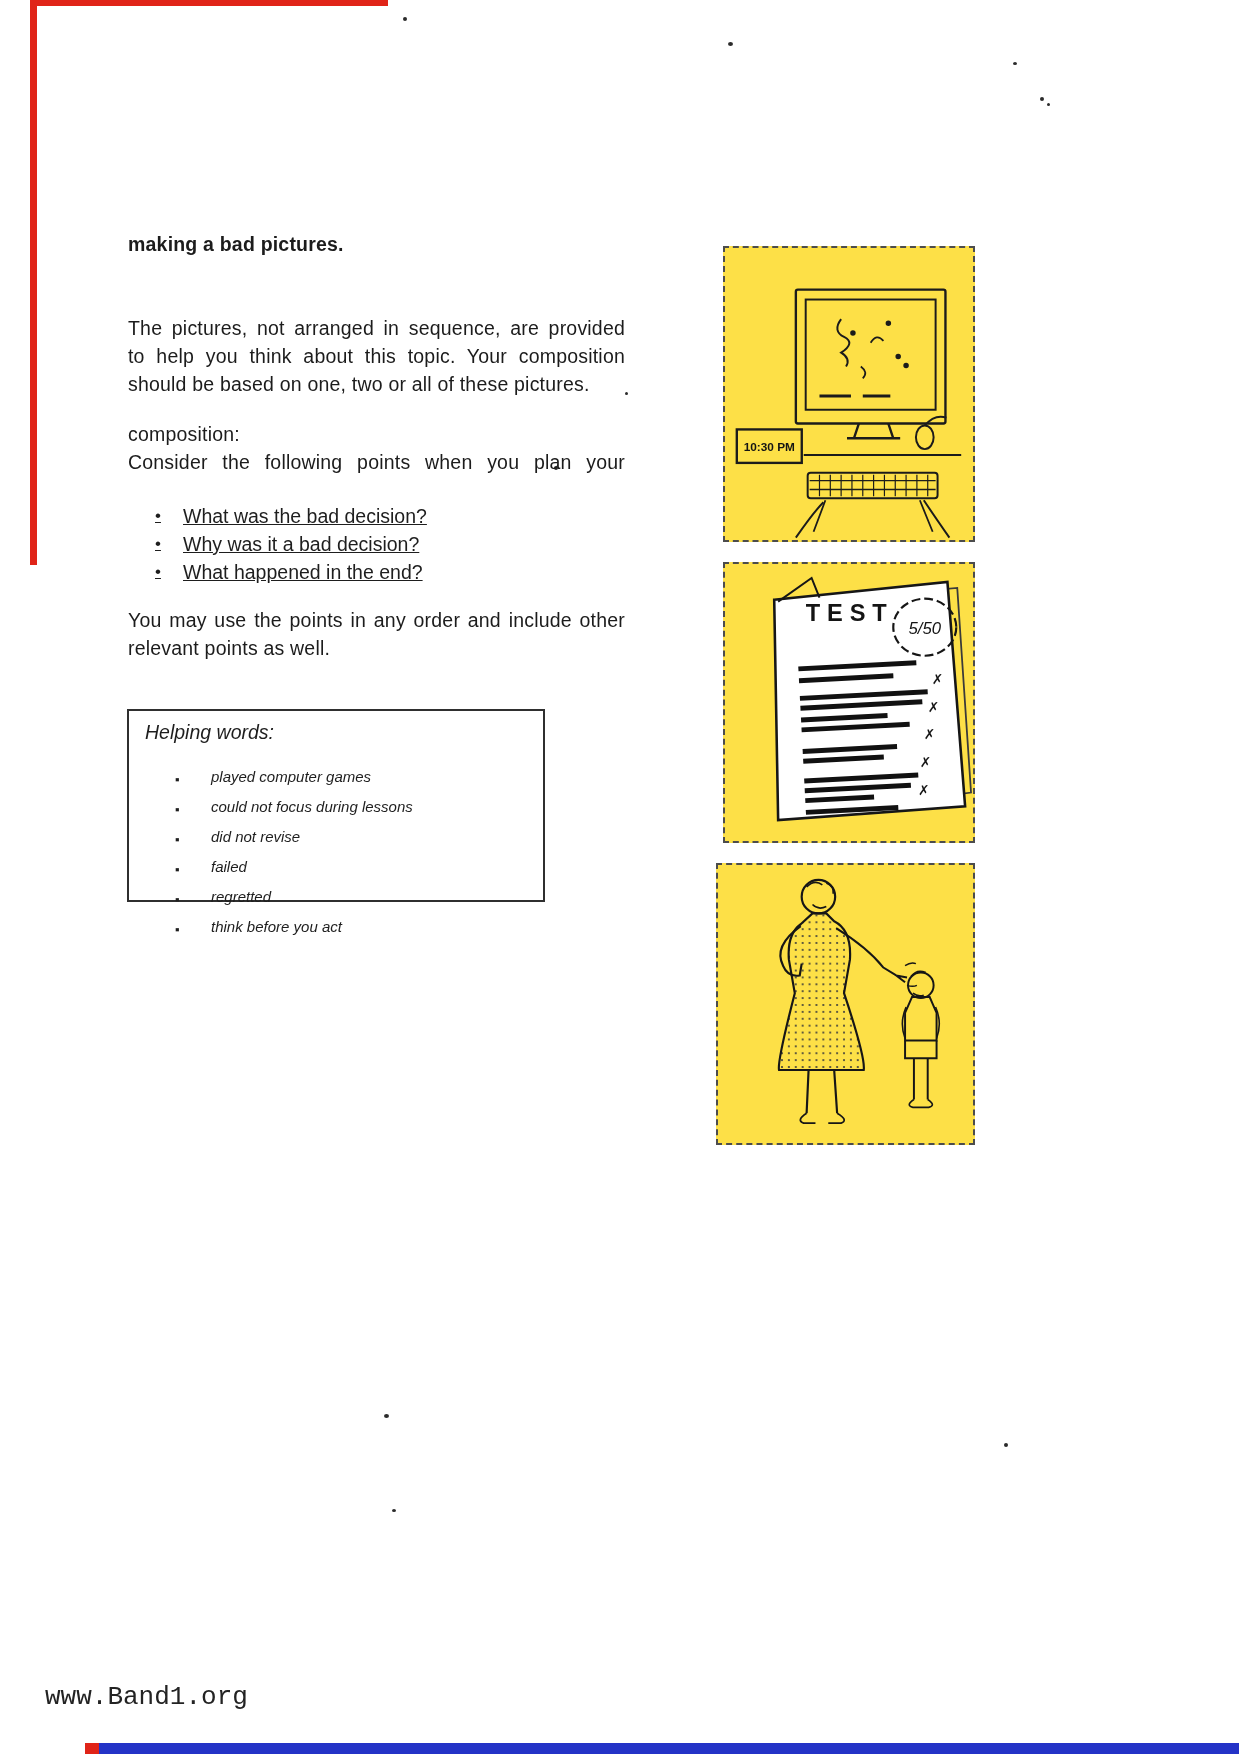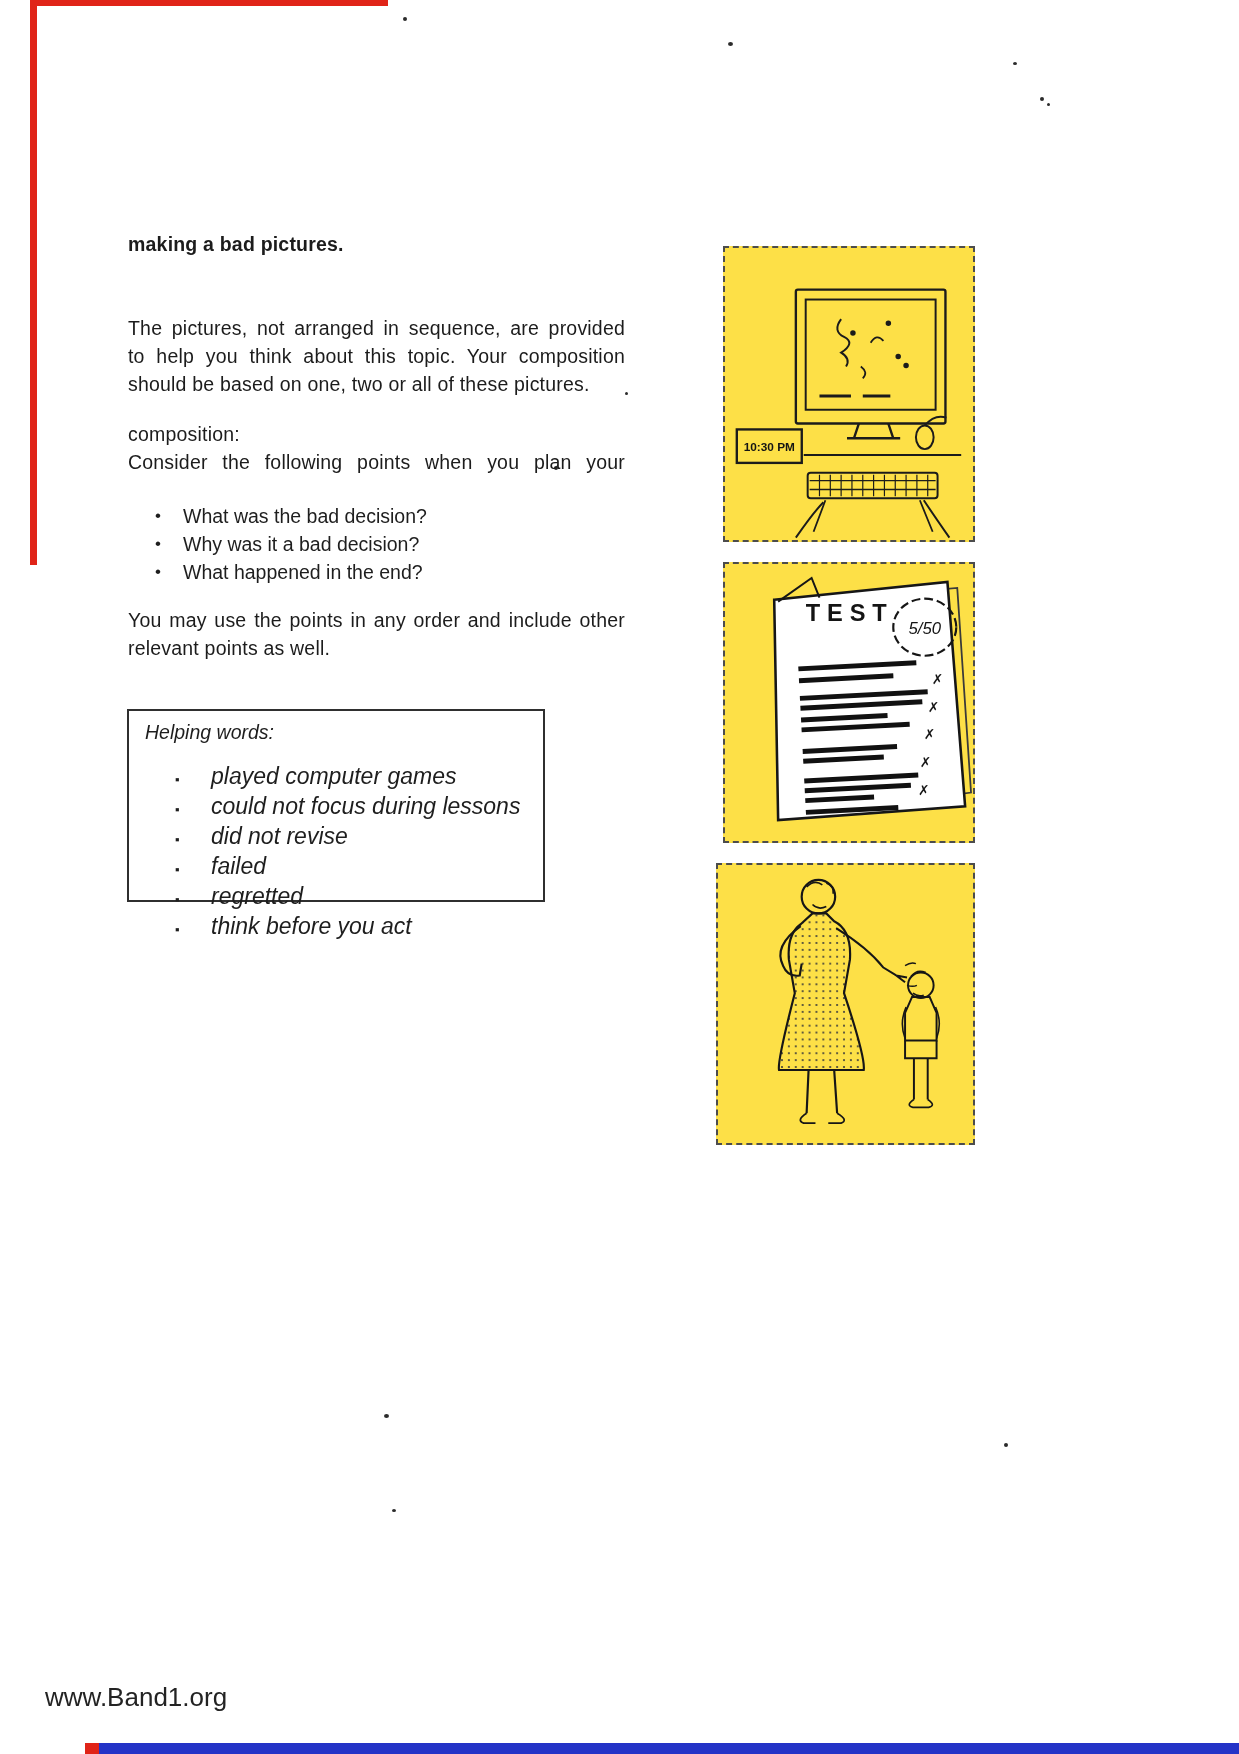--- a/index.html
+++ b/index.html
@@ -12,37 +12,37 @@
   .red-h { position:absolute; left:30px; top:0; width:358px; height:6px; background:#e02418; }
   .bar-blue { position:absolute; left:99px; top:1743px; width:1140px; height:11px; background:#2433c7; }
   .bar-red  { position:absolute; left:85px; top:1743px; width:14px;  height:11px; background:#e02418; }
   .speck { position:absolute; background:#2b2b2b; border-radius:50%; }
   
   .tblock { position:absolute; left:128px; width:497px; font-size:19.5px; line-height:28px;
             letter-spacing:0.2px; color:#1c1c1c; }
   .ln { text-align:justify; text-align-last:justify; white-space:normal; }
   .ln.last { text-align-last:left; }
   .ln.bold { font-weight:bold; }
-  .pts { position:absolute; left:155px; width:460px; font-size:19.5px; line-height:28px; }
+  .pts { position:absolute; left:155px; width:460px; font-size:19.5px; line-height:28px;text-decoration:underline; }
   .pt-item { display:flex; }
   .pt-item::before { content:"•"; width:28px; flex:0 0 28px; font-size:17px; }
   
   .hw-box { position:absolute; left:127px; top:709px; width:418px; height:193px;
             border:2px solid #2f2f2f; box-sizing:border-box; }
   .hw-title { position:absolute; left:16px; top:10px; font-size:19.5px; font-style:italic; }
-  .hw-list { position:absolute; left:46px; top:52px; width:350px; font-size:23px;
+  .hw-list { position:absolute; left:46px; top:52px; width:350px; font-size:15px;
              line-height:27px; font-style:italic; }
   .hw-item { display:flex; }
   .hw-item::before { content:"▪"; width:36px; flex:0 0 36px; font-size:13px; padding-top:3px; }
   
   .pic-box { position:absolute; border:2px dashed #4c4c4c; box-sizing:border-box; background:#fde047; }
   .pic-box svg { display:block; width:100%; height:100%; }
   svg text { font-family:"Liberation Sans", sans-serif; fill:#141414; }
   
-  .footer-url { position:absolute; left:45px; top:1682px; font-family:Liberation Sans, sans-serif;
+  .footer-url { position:absolute; left:45px; top:1682px; font-family:Liberation Mono, monospace;
                 font-size:26px; color:#232323; }
 </style>
 </head>
 <body>
 
 <div class="page">
 
   <div class="red-v"></div>
   <div class="red-h"></div>
   <div class="bar-red"></div>

